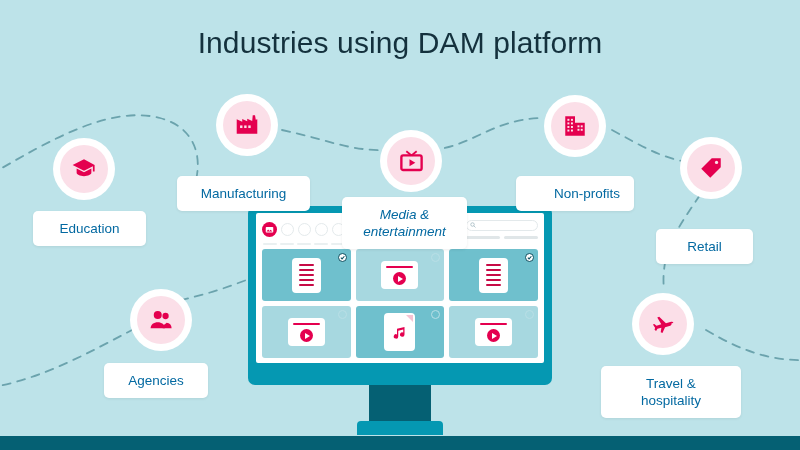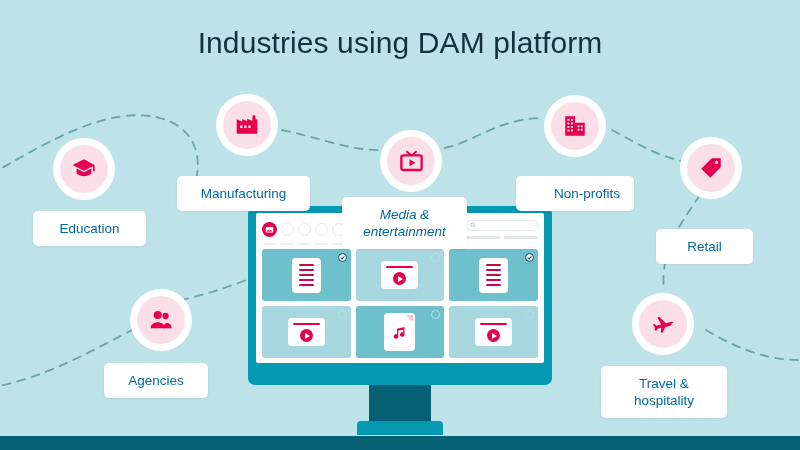--- a/index.html
+++ b/index.html
@@ -354,18 +354,18 @@
   </div>
 
   <div class="node">
     <div class="bubble" style="left:632px; top:293px;">
       <div class="bubble-inner">
         <svg width="26" height="26" viewBox="0 0 24 24" fill="#e4004f">
           <path d="M21.6 11.1c-.3-.9-1.2-1.4-2.1-1.2l-4.8 1.3-6.2-5.8-1.8.5 3.7 6.4-4.4 1.2-2-1.5-1.3.4 2 3.1-.5 1.8 1.4 1.2 1.3-2.1 3.6-1-.6 4.3 1.6.6 2.4-5.4 4.8-1.3c.9-.3 1.4-1.3 1.2-2.2z"></path>
         </svg>
       </div>
     </div>
-    <div class="chip" style="left:601px; top:366px; width:126px;">Travel &amp;
+    <div class="chip" style="left:601px; top:366px; width:140px;">Travel &amp;
 hospitality</div>
   </div>
 
   <div class="ground"></div>
 </div>
 
 </body></html>

